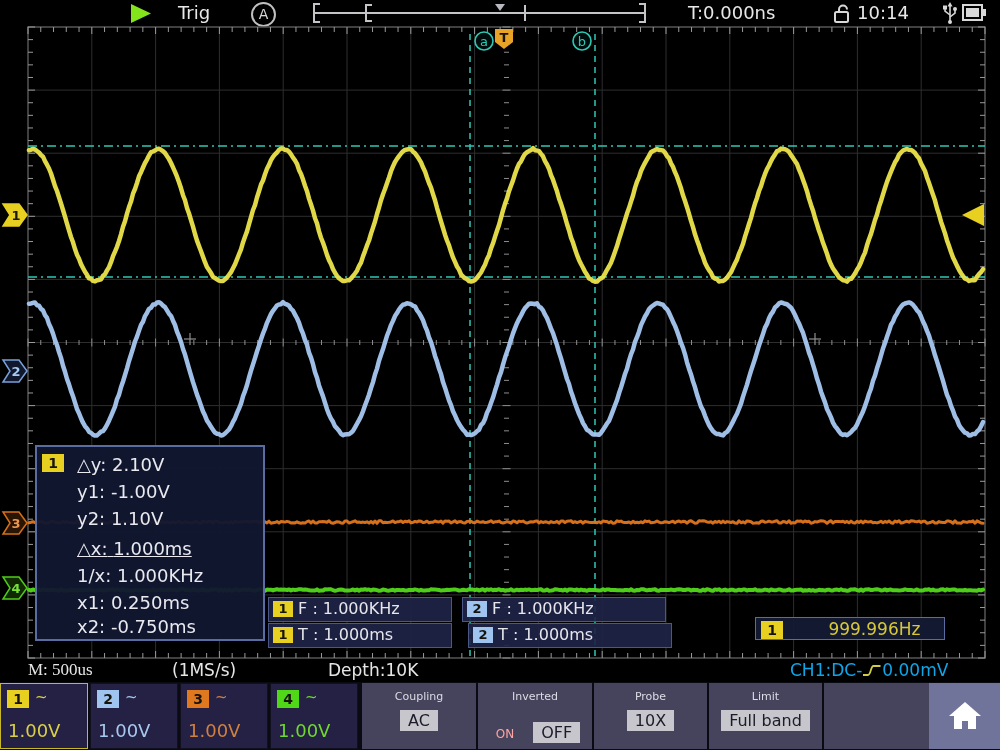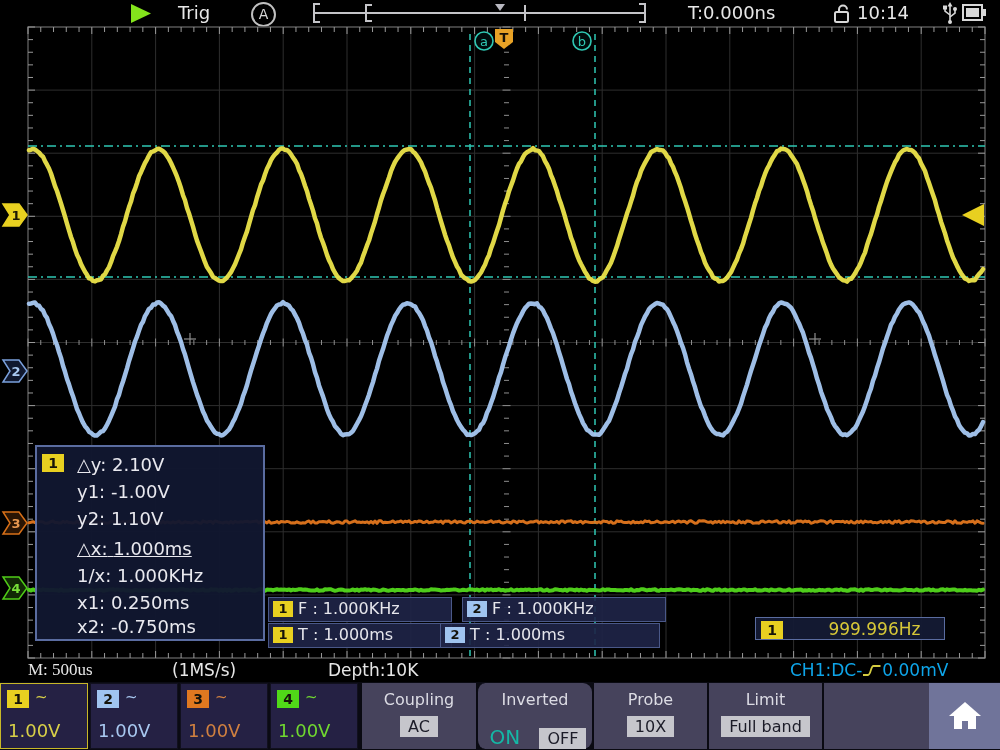--- a/index.html
+++ b/index.html
@@ -23,23 +23,23 @@
   .status-text{position:absolute;top:658px;height:24px;line-height:24px;color:#e6e6e6;font-size:17px;z-index:6;}
   .status-yellow{color:#0ea5e9;}
   
   .bottom-strip{position:absolute;left:0;top:682px;width:1000px;height:68px;background:#0a0a12;z-index:6;}
   .ch-cell{position:absolute;top:1px;width:88px;height:66px;background:#252144;border:1px solid #11101e;box-sizing:border-box;}
   .ch-cell.selected{border:1px solid #c8b828;}
   .ch-sym{font-size:15px;margin-left:6px;}
   .ch-scale{position:absolute;left:7px;top:36px;font-size:18px;}
   .c1{color:#d8d048;} .c2{color:#a8c8f0;} .c3{color:#d08040;} .c4{color:#70d830;}
   .menu-cell{position:absolute;top:1px;height:66px;background:#46435c;border-left:2px solid #0a0a12;box-sizing:border-box;text-align:center;}
-  .menu-label{color:#dcdce4;font-size:16px;margin-top:7px;}
+  .menu-label{color:#dcdce4;font-size:11px;margin-top:7px;}
   .menu-chip{display:inline-block;background:#c6c6cc;color:#1c1c28;font-size:16px;padding:1px 8px;margin-top:7px;}
-  .menu-plain{display:inline-block;color:#14b8a6;font-size:20px;padding:1px 6px;}
+  .menu-plain{display:inline-block;color:#fca5a5;font-size:12px;padding:1px 6px;}
   .home-cell{position:absolute;left:929px;top:1px;width:71px;height:66px;background:#70749a;}
 </style>
 </head>
 <body>
 
 <div class="screen">
 
   <svg id="scope-svg" class="abs" style="left:0;top:0;z-index:1;" width="1000" height="662">
       <g>
         <line x1="91.8" y1="27" x2="91.8" y2="658" stroke="#2e2e2e" stroke-width="1"></line>
@@ -557,21 +557,21 @@
     <span>F : 1.000KHz</span>
   </div>
   <div class="mbox" style="left:462px;top:597px;width:204px;">
     <span class="badge badge-b">2</span>
     <span>F : 1.000KHz</span>
   </div>
   <div class="mbox" style="left:268px;top:623px;width:184px;">
     <span class="badge badge-y">1</span>
     <span>T : 1.000ms</span>
   </div>
-  <div class="mbox" style="left:440px;top:623px;width:220px;">
+  <div class="mbox" style="left:468px;top:623px;width:204px;">
     <span class="badge badge-b">2</span>
     <span>T : 1.000ms</span>
   </div>
 
   <div class="counter-box">
     <span class="badge badge-y" style="margin-left:5px;">1</span>
     <span style="margin-left:40px;">999.996Hz</span>
   </div>
 
   <div class="status-text" style="left:28px;font-family:Liberation Serif, serif;">M: 500us</div>
@@ -602,21 +602,21 @@
     <div class="ch-cell" style="left:270px;">
       <span class="badge badge-g abs" style="left:6px;top:6px;">4</span>
       <span class="ch-sym c4 abs" style="left:28px;top:4px;">~</span>
       <div class="ch-scale c4">1.00V</div>
     </div>
 
     <div class="menu-cell" style="left:360px;width:116px;">
       <div class="menu-label">Coupling</div>
       <span class="menu-chip">AC</span>
     </div>
-    <div class="menu-cell" style="left:476px;width:116px;border-radius:9px;">
+    <div class="menu-cell" style="left:476px;width:116px;">
       <div class="menu-label">Inverted</div>
       <span class="menu-plain">ON</span>
       <span class="menu-chip" style="margin-left:8px;margin-top:19px;">OFF</span>
     </div>
     <div class="menu-cell" style="left:592px;width:115px;">
       <div class="menu-label">Probe</div>
       <span class="menu-chip">10X</span>
     </div>
     <div class="menu-cell" style="left:707px;width:115px;">
       <div class="menu-label">Limit</div>

